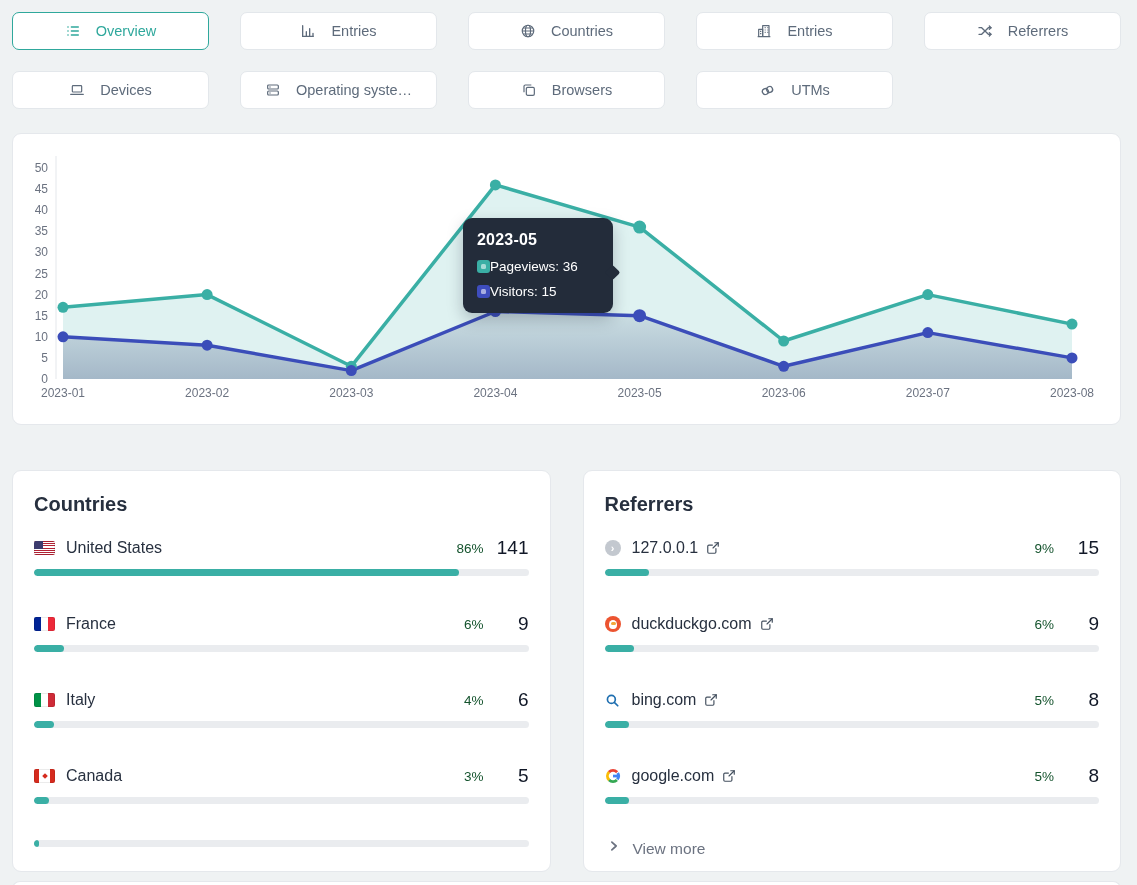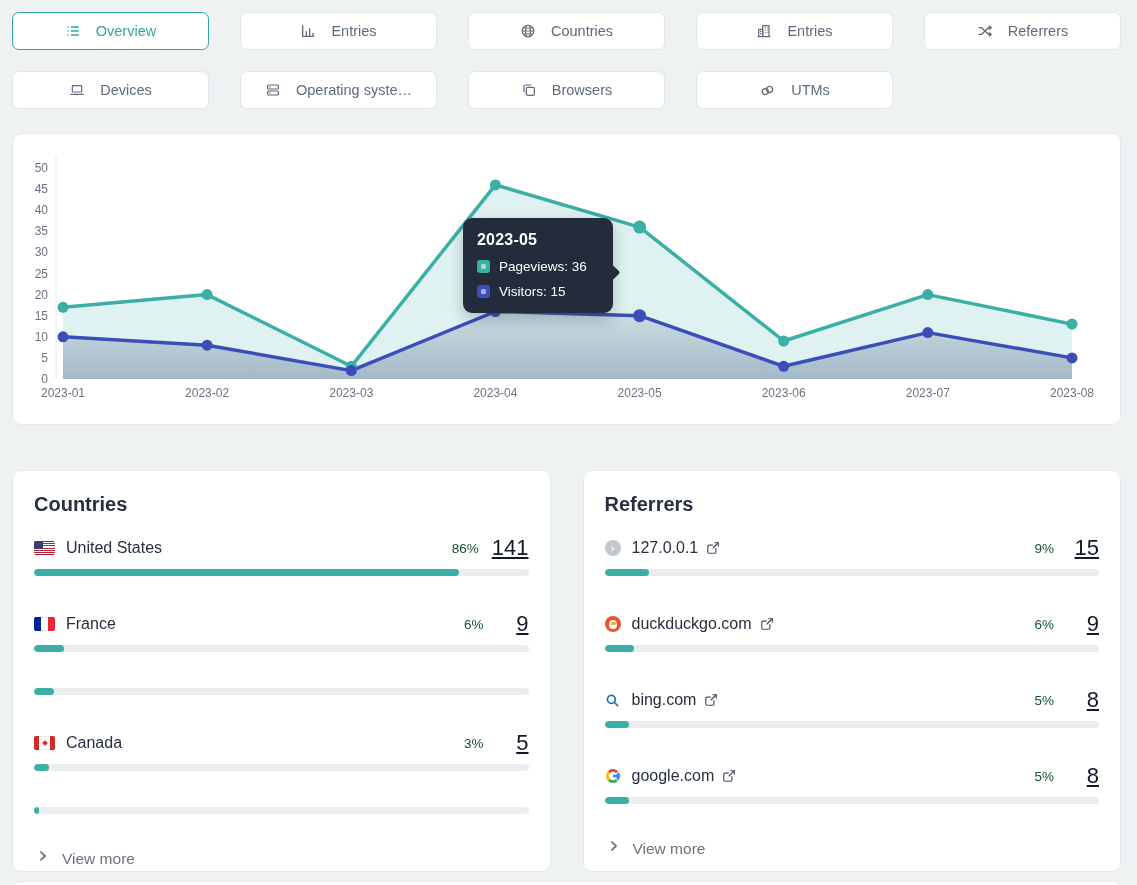--- a/index.html
+++ b/index.html
@@ -44,38 +44,38 @@
     position:absolute; left:450px; top:84px; width:150px;
     background:#232c3a; border-radius:9px; padding:13px 14px 14px 14px;
     color:#fff; box-shadow:0 6px 16px rgba(15,23,42,.25); z-index:5;
   }
   .tooltip:after {
     content:""; position:absolute; right:-5px; top:49px;
     width:11px; height:11px; background:#232c3a;
     transform:rotate(45deg); border-radius:2px;
   }
   .tt-title { font-size:16px; font-weight:700; letter-spacing:.2px; }
-  .tt-row { display:flex; align-items:center; gap:9px; margin-top:10px; font-size:13.5px; }
+  .tt-row { display:flex; align-items:center; gap:0; margin-top:10px; font-size:13.5px; }
   .tt-marker { width:13px; height:13px; border-radius:3px; position:relative; flex:0 0 auto; }
   .tt-marker:after { content:""; position:absolute; inset:4px; border-radius:1.5px; background:rgba(255,255,255,.55); }
   .marker-0 { background:#3aafa5; }
   .marker-1 { background:#3e4dbd; }
 
   
   .cards-row { display:flex; gap:32px; margin-top:45px; }
   .stat-card { width:538.5px; height:402px; padding:22px 21px 14px 21px; overflow:hidden; }
   .stat-title { font-size:20px; font-weight:700; color:#27303f; margin-bottom:20px; }
   .stat-row { margin-bottom:36px; cursor:pointer; }
   .stat-line { display:flex; align-items:center; height:24px; margin-bottom:9px; }
   .stat-name { font-size:16px; color:#27303f; margin-left:11px; }
   .stat-name.no-icon { margin-left:0; }
   .ext-link { margin-left:8px; color:#44505f; display:inline-flex; }
   .spacer { flex:1; }
   .stat-pct { font-size:13.5px; color:#14532d; margin-right:13px; }
-  .stat-val { font-size:22px; font-weight:500; color:#111827; min-width:32px; text-align:right;text-decoration:underline; }
+  .stat-val { font-size:19px; font-weight:500; color:#111827; min-width:32px; text-align:right; }
   .bar-track { height:7px; background:#eaecef; border-radius:4px; overflow:hidden; }
   .bar-fill { height:7px; background:#3aafa5; border-radius:4px; width:0; }
   .view-more { display:flex; align-items:flex-start; gap:13px; color:#6b7280; font-size:15.5px; margin-top:22px; padding-left:3px; cursor:pointer; }
 
   
   .flag { width:21px; height:14px; border-radius:2px; flex:0 0 auto; position:relative; overflow:hidden; box-shadow:inset 0 0 0 1px rgba(0,0,0,.08); }
   .flag-us { background:repeating-linear-gradient(180deg,#b22234 0 1.1px,#fff 1.1px 2.2px); }
   .flag-us:after { content:""; position:absolute; left:0; top:0; width:9px; height:7.5px; background:#3c3b6e; }
   .flag-fr { background:linear-gradient(90deg,#002395 0 33.3%,#fff 33.3% 66.6%,#ed2939 66.6%); }
   .flag-it { background:linear-gradient(90deg,#009246 0 33.3%,#fff 33.3% 66.6%,#ce2b37 66.6%); }
@@ -278,20 +278,27 @@
           <span class="spacer"></span>
           <span class="stat-pct">6%</span>
           <span class="stat-val">9</span>
         </div>
         <div class="bar-track">
             <div class="bar-fill" style="width: 6%;"></div>
           </div>
       </div>
 
       <div class="stat-row">
+        <div class="stat-line">
+          <span class="flag flag-it"></span>
+          <span class="stat-name">Italy</span>
+          <span class="spacer"></span>
+          <span class="stat-pct">4%</span>
+          <span class="stat-val">6</span>
+        </div>
         <div class="bar-track">
             <div class="bar-fill" style="width: 4%;"></div>
           </div>
       </div>
 
       <div class="stat-row">
         <div class="stat-line">
           <span class="flag flag-ca"></span>
           <span class="stat-name">Canada</span>
           <span class="spacer"></span>

